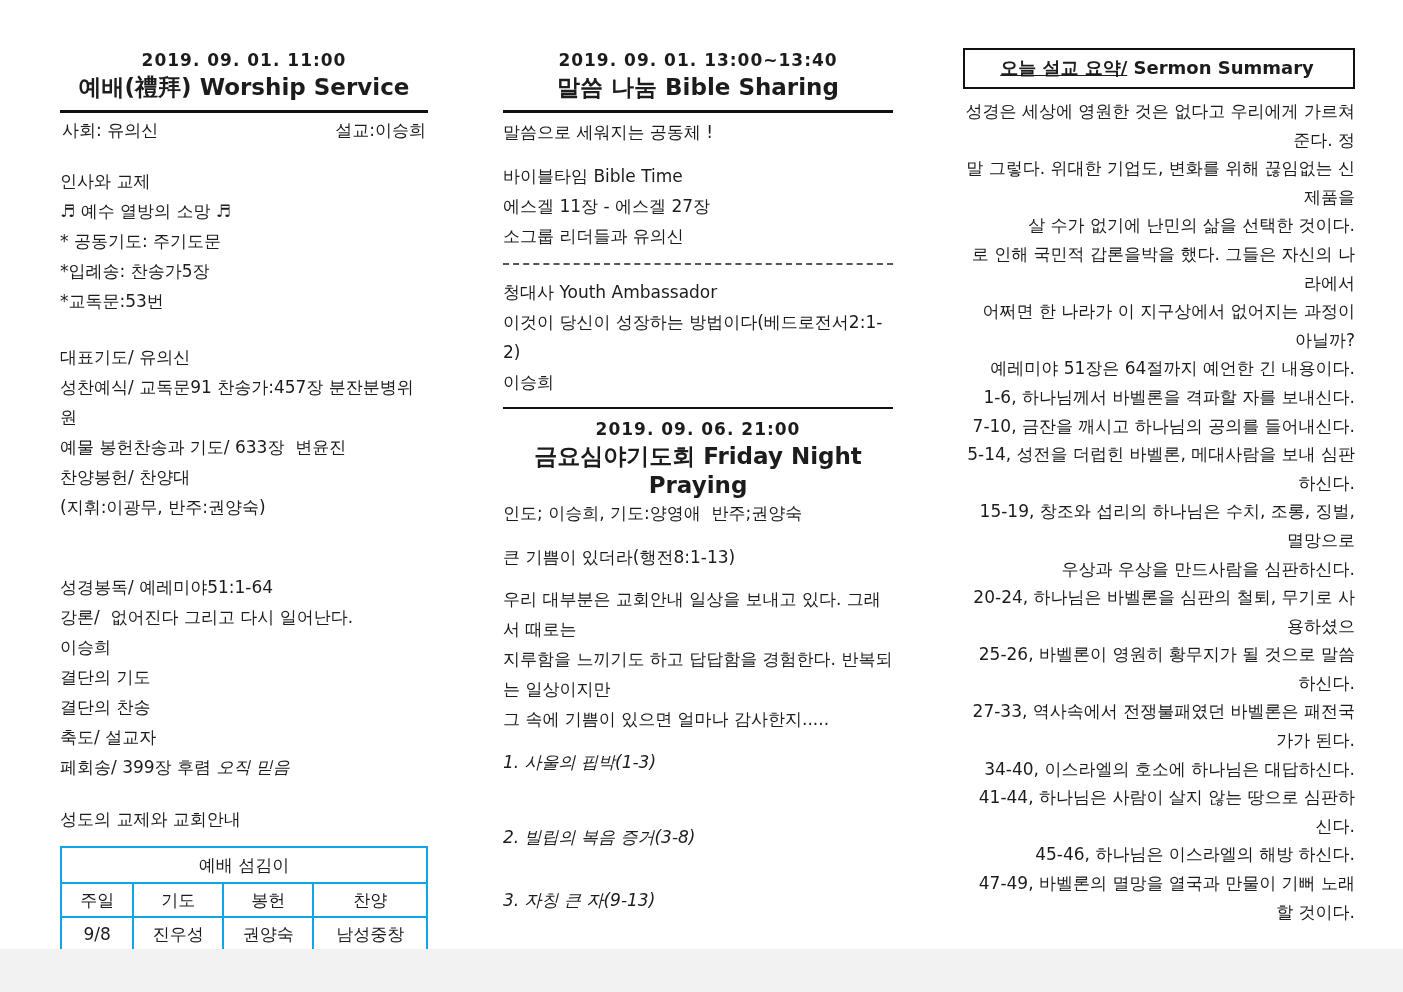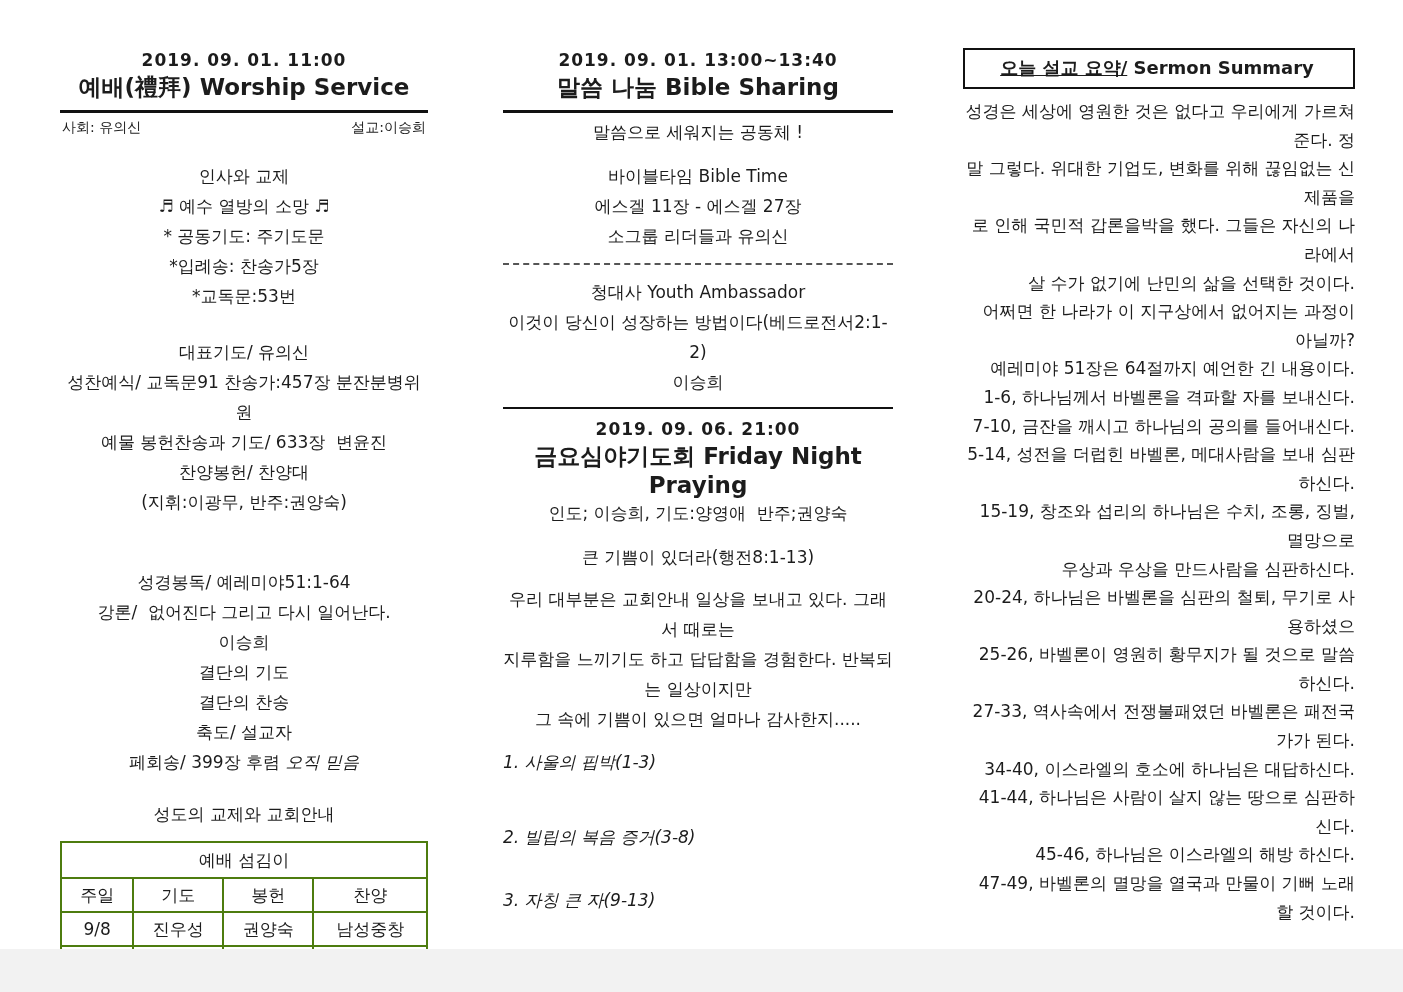--- a/index.html
+++ b/index.html
@@ -14,32 +14,32 @@
   .col{position:absolute;top:50px;}
   .col1{left:60px;width:368px;}
   .col2{left:503px;width:390px;}
   .col3{left:963px;width:392px;top:48px;}
 
   .datetime{font-weight:bold;font-size:17px;text-align:center;letter-spacing:1px;white-space:pre-wrap;}
   .bigtitle{font-weight:bold;font-size:23px;text-align:center;margin-top:2px;white-space:pre-wrap;}
   .rule{border:none;border-top:3px solid #111;margin:7px 0 4px 0;}
   .rule-thin{border:none;border-top:2px solid #111;margin:10px 0;}
   .rule-dashed{border:none;border-top:2px dashed #555;margin:12px 0;}
-  .roles{display:flex;justify-content:space-between;font-size:14px;padding:2px 2px;}
-  .cline{text-align:center;font-size:17px;line-height:30px;white-space:pre-wrap;}
+  .roles{display:flex;justify-content:space-between;font-size:17px;padding:2px 2px;}
+  .cline{font-size:17px;line-height:30px;white-space:pre-wrap;}
   .lline{text-align:left;font-size:17px;line-height:29px;white-space:pre-wrap;font-style:italic;}
   .gap22{height:22px;} .gap50{height:50px;} .gap26{height:26px;}
   .gap12{height:12px;} .gap14{height:14px;} .gap34{height:34px;}
   .gap64{height:64px;} .gap46{height:46px;}
   .italic{font-style:italic;}
 
   table{border-collapse:collapse;margin:0 auto;}
   .servers-table{width:100%;}
   .servers-table th,.servers-table td{
-    border:2px solid #4d7c0f;font-size:17px;font-weight:normal;
+    border:2px solid #0ea5e9;font-size:17px;font-weight:normal;
     text-align:center;padding:4px 6px;height:24px;
   }
   .servers-table .tbl-title{font-size:17px;height:26px;}
   .sched-table{width:326px;}
   .sched-table td{
     border:2px solid #2a2a2a;font-size:17px;text-align:center;
     padding:3px 6px;height:20px;width:33.3%;
   }
 
   .summary-titlebox{
@@ -161,22 +161,22 @@
       </table>
   </div>
 
   <div class="col col3">
     <div class="summary-titlebox">
       <span class="ul">오늘 설교 요약/</span><span> Sermon Summary</span>
     </div>
     <div class="summary-body">
       <div class="summary-line">성경은 세상에 영원한 것은 없다고 우리에게 가르쳐준다. 정</div>
       <div class="summary-line">말 그렇다. 위대한 기업도, 변화를 위해 끊임없는 신제품을</div>
+      <div class="summary-line">살 수가 없기에 난민의 삶을 선택한 것이다.</div>
       <div class="summary-line">로 인해 국민적 갑론을박을 했다. 그들은 자신의 나라에서</div>
-      <div class="summary-line">살 수가 없기에 난민의 삶을 선택한 것이다.</div>
       <div class="summary-line">어쩌면 한 나라가 이 지구상에서 없어지는 과정이 아닐까?</div>
       <div class="summary-line">예레미야 51장은 64절까지 예언한 긴 내용이다.</div>
       <div class="summary-line">1-6, 하나님께서 바벨론을 격파할 자를 보내신다.</div>
       <div class="summary-line">7-10, 금잔을 깨시고 하나님의 공의를 들어내신다.</div>
       <div class="summary-line">5-14, 성전을 더럽힌 바벨론, 메대사람을 보내 심판하신다.</div>
       <div class="summary-line">15-19, 창조와 섭리의 하나님은 수치, 조롱, 징벌, 멸망으로</div>
       <div class="summary-line">우상과 우상을 만드사람을 심판하신다.</div>
       <div class="summary-line">20-24, 하나님은 바벨론을 심판의 철퇴, 무기로 사용하셨으</div>
       <div class="summary-line">25-26, 바벨론이 영원히 황무지가 될 것으로 말씀하신다.</div>
       <div class="summary-line">27-33, 역사속에서 전쟁불패였던 바벨론은 패전국가가 된다.</div>

